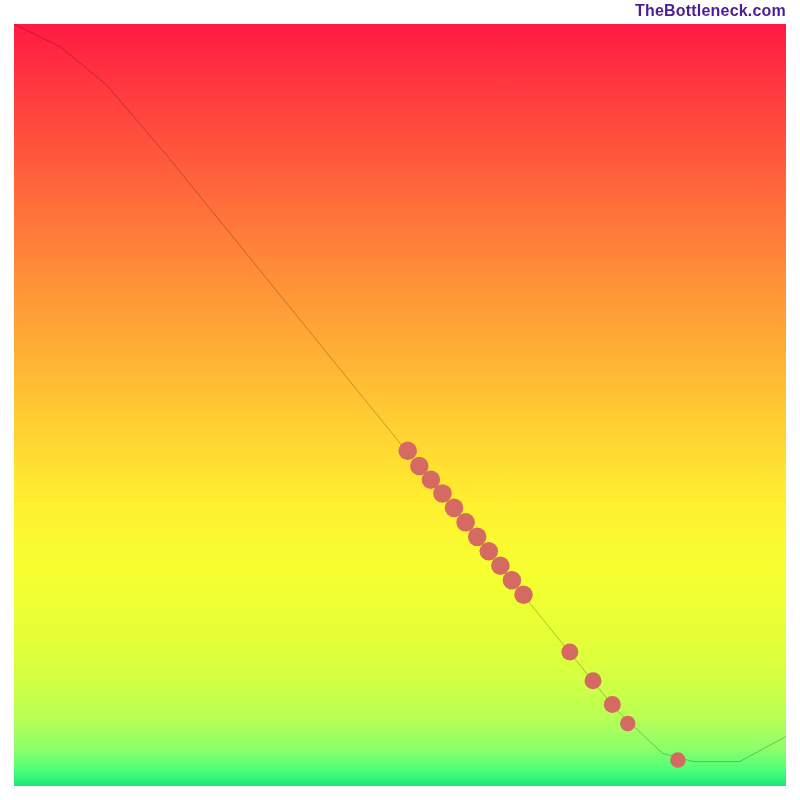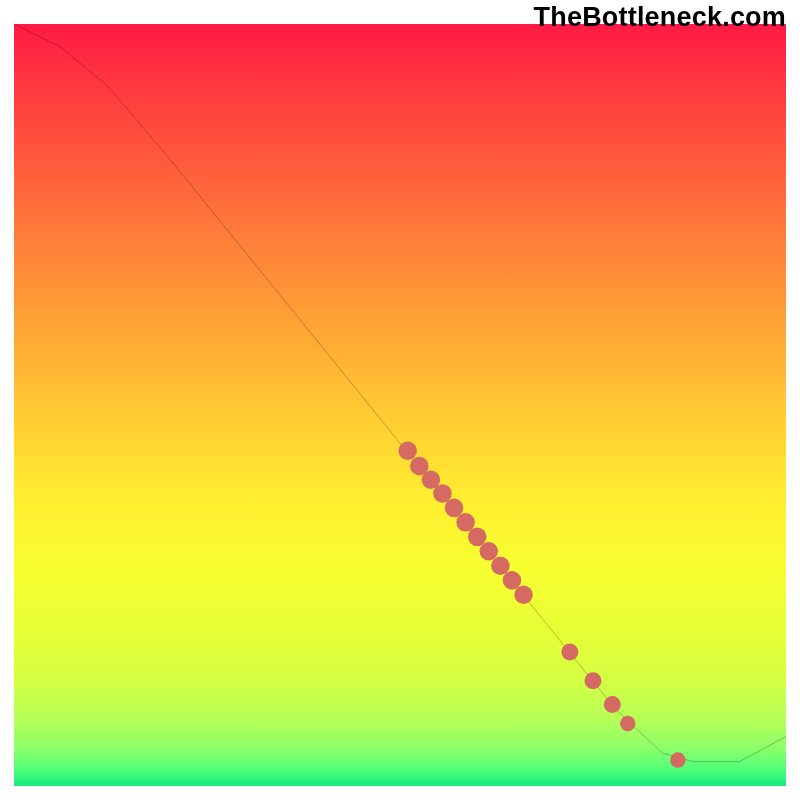--- a/index.html
+++ b/index.html
@@ -39,23 +39,23 @@
       #8eff6a 95%,
       #4dff7a 98%,
       #17e87a 100%
     );
   }
   .watermark {
     position: absolute;
     top: 2px;
     right: 14px;
     font-family: Arial, Helvetica, sans-serif;
-    font-size: 27px;
+    font-size: 16px;
     font-weight: 600;
-    color: #000000;
+    color: #4c1d95;
     letter-spacing: 0.2px;
   }
   svg.curve {
     position: absolute;
     left: 14px;
     top: 24px;
     width: 772px;
     height: 762px;
     overflow: visible;
   }

